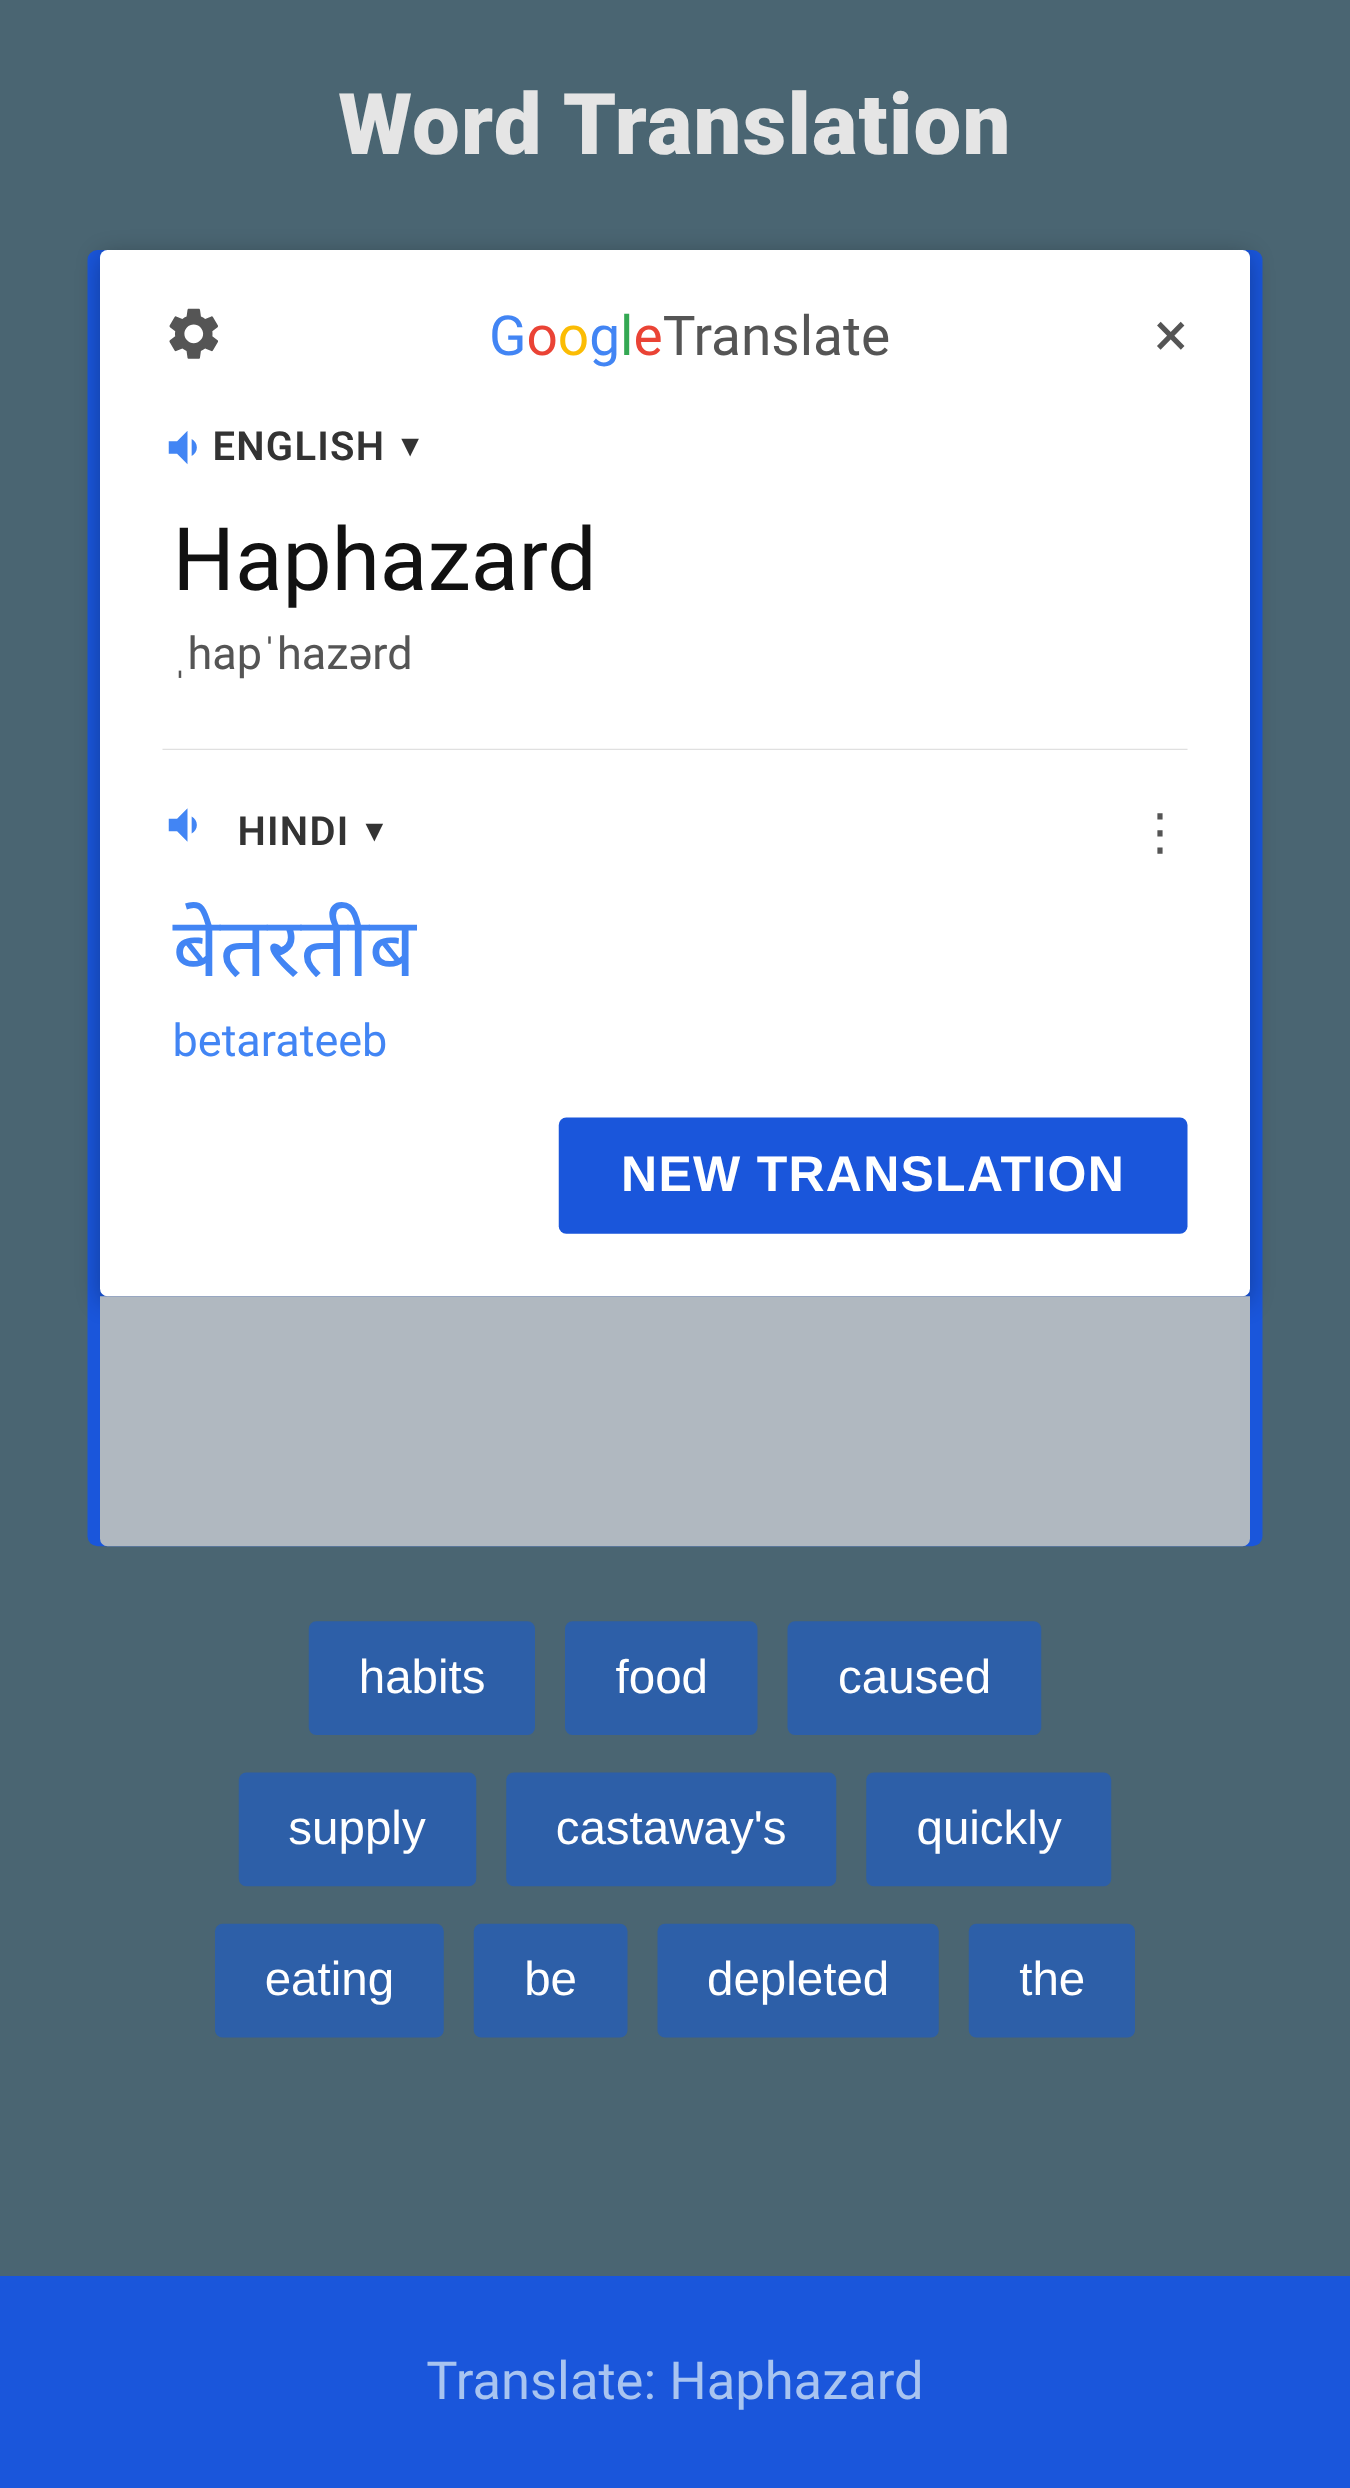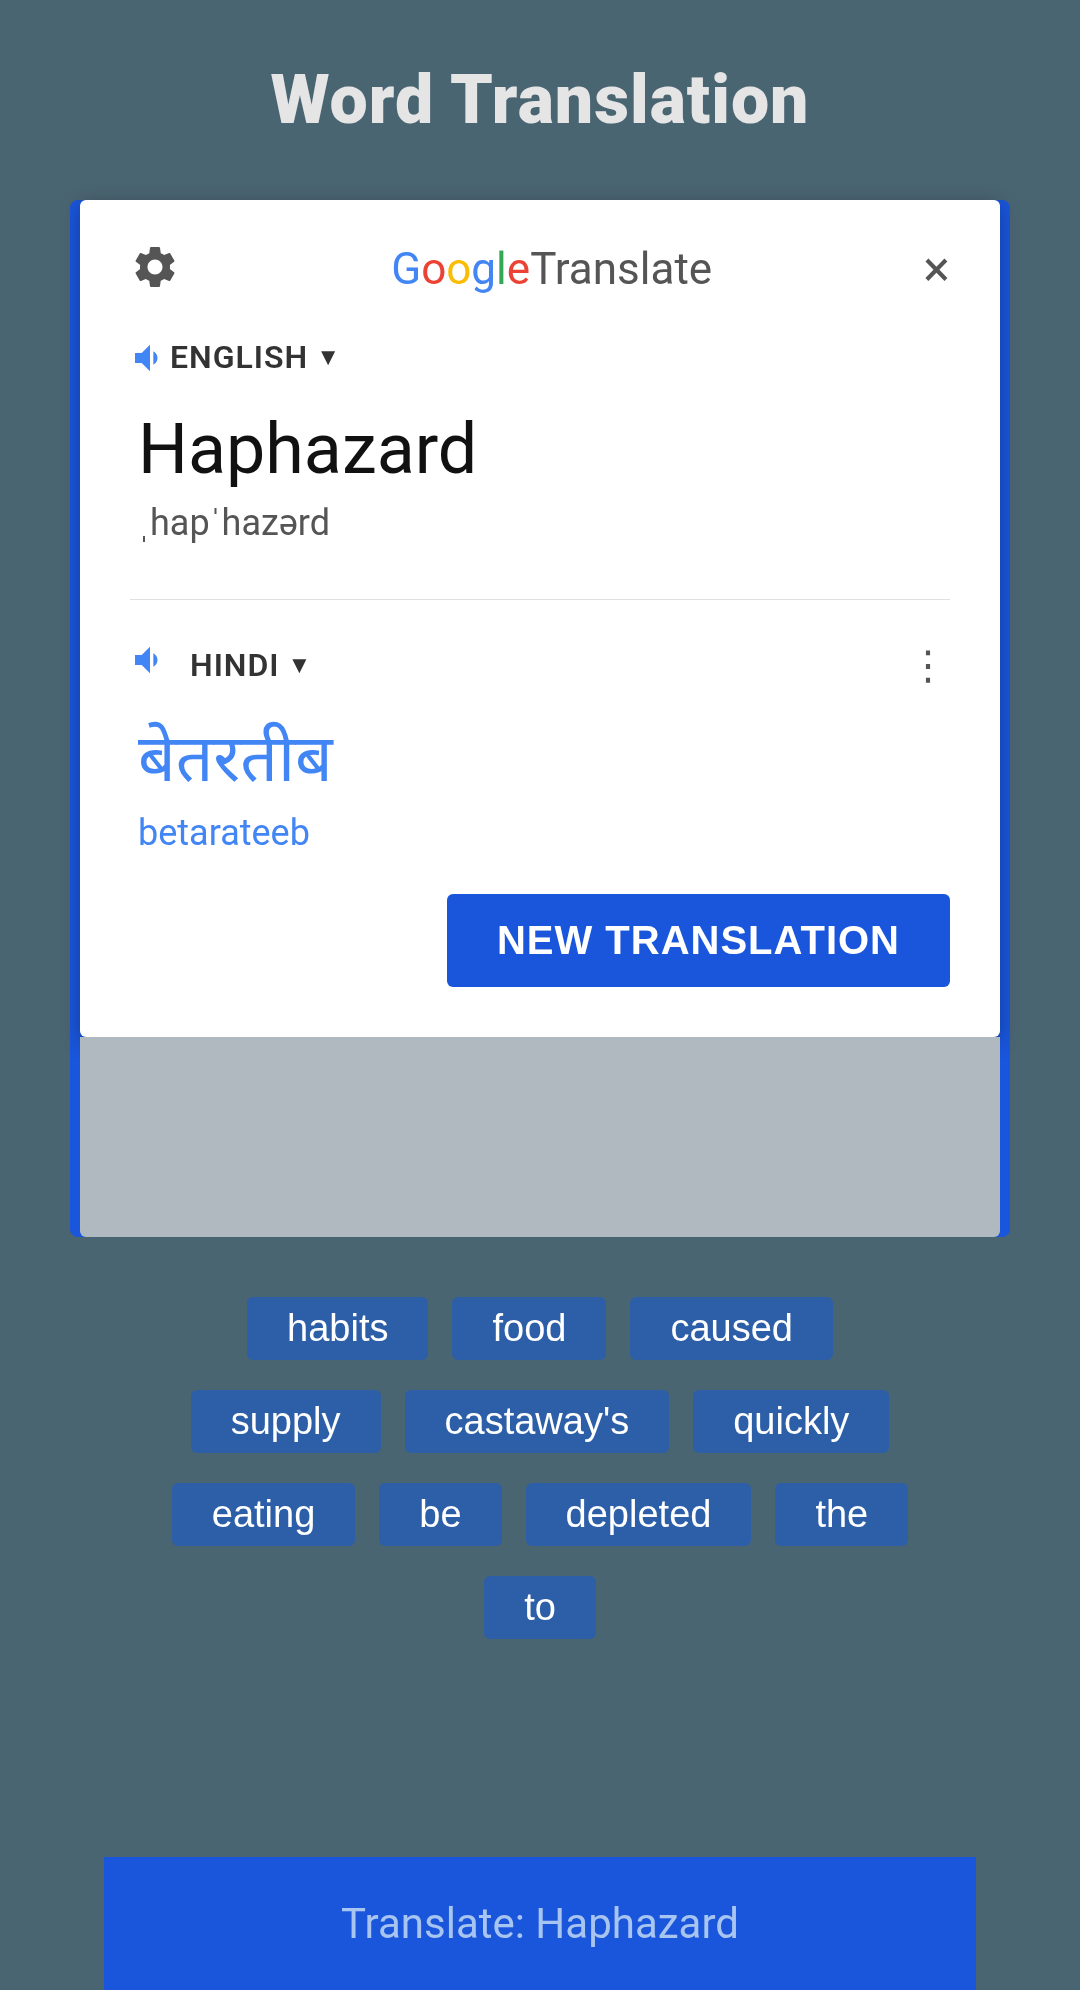--- a/index.html
+++ b/index.html
@@ -198,33 +198,33 @@
       flex-wrap: wrap;
       gap: 24px;
       justify-content: center;
     }
 
     .chip {
       background: #2d5fa8;
       color: #ffffff;
       font-size: 38px;
       font-weight: 400;
-      padding: 10px 40px;
+      padding: 24px 40px;
       border-radius: 6px;
       cursor: pointer;
       border: none;
     }
 
     
     .translate-bar {
       position: fixed;
       bottom: 0;
-      width: 872px;
+      width: 1080px;
       background: #1a56db;
-      padding: 42px 0;
+      padding: 60px 0;
       text-align: center;
       z-index: 100;
     }
 
     
     .bottom-spacer {
       height: 160px;
     }
 
     .translate-bar-text {
@@ -324,22 +324,19 @@
     <button class="chip">supply</button>
     <button class="chip">castaway's</button>
     <button class="chip">quickly</button>
   </div>
   <div class="chips-row">
     <button class="chip">eating</button>
     <button class="chip">be</button>
     <button class="chip">depleted</button>
     <button class="chip">the</button>
   </div>
-  <div class="chips-row">
-    <button class="chip">to</button>
-  </div>
 </div>
 
 <div class="bottom-spacer"></div>
 
 <div class="translate-bar">
   <span class="translate-bar-text">Translate: Haphazard</span>
 </div>
 
 </body></html>

